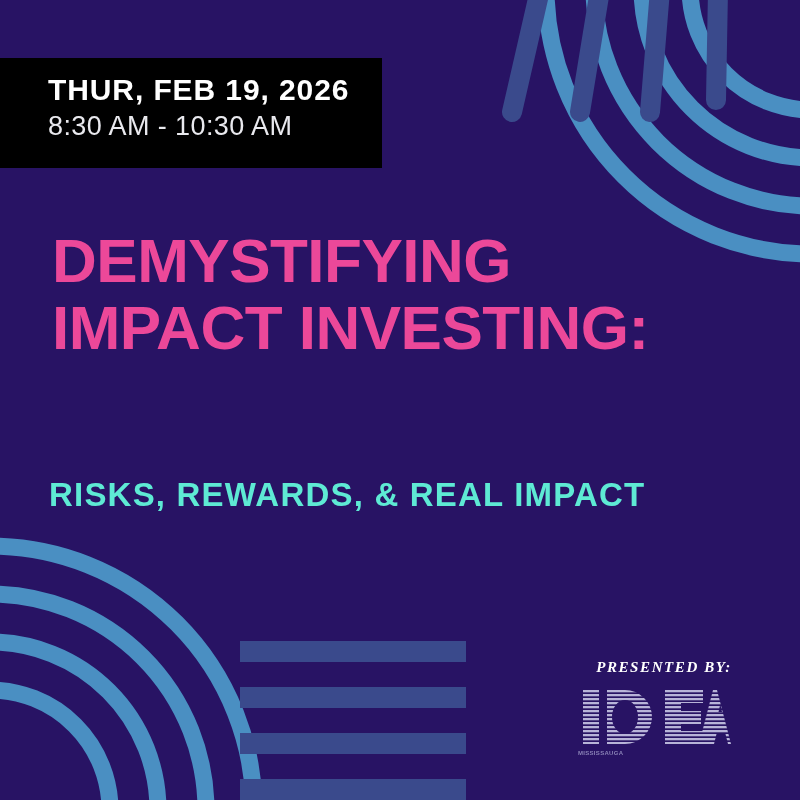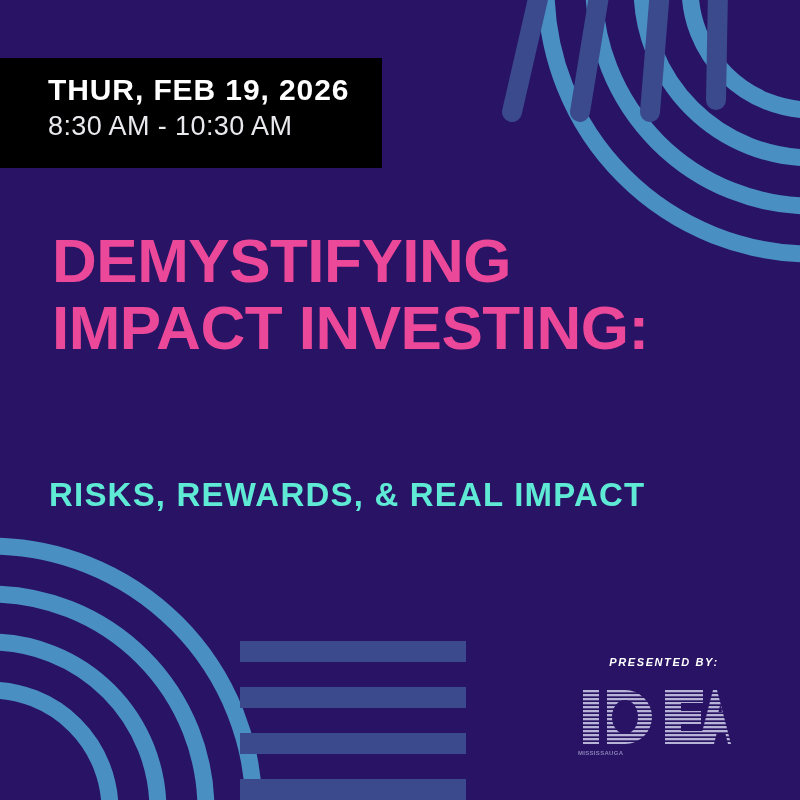--- a/index.html
+++ b/index.html
@@ -92,25 +92,26 @@
   #presenter {
     position: absolute;
     right: 36px;
     bottom: 44px;
     z-index: 6;
     text-align: center;
     width: 200px;
   }
   #presented-by-label {
     color: #ffffff;
-    font-size: 11px;
+    font-size: 15px;
     font-weight: bold;
     font-style: italic;
     letter-spacing: 1.6px;
-    margin-bottom: 18px;
+    margin-bottom: 10px;
+    font-family: Liberation Serif, serif;
   }
   #idea-logo-wrap {
     display: block;
     margin: 0 auto;
   }
   #partner-mark {
     margin-top: 2px;
     font-size: 6px;
     color: #9a95c4;
     letter-spacing: 0.3px;

